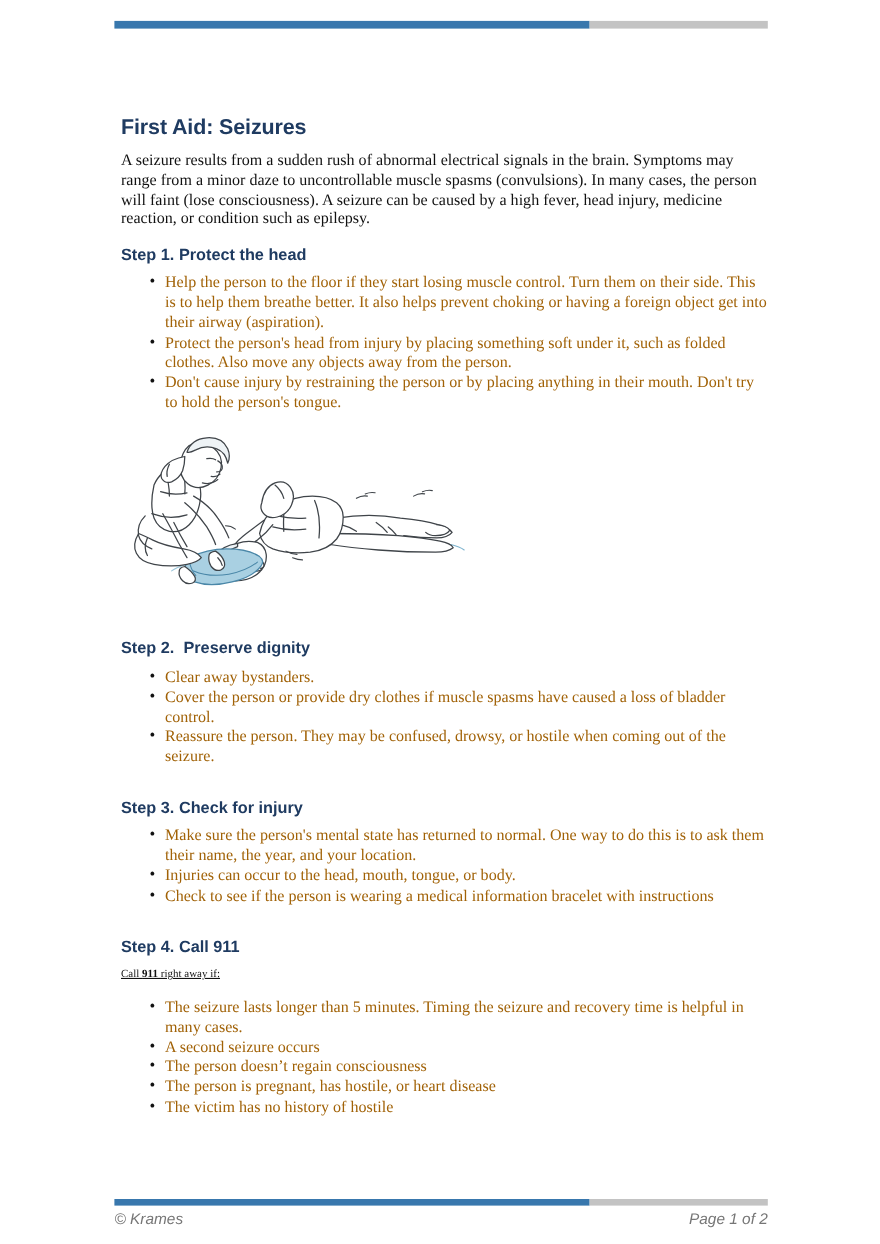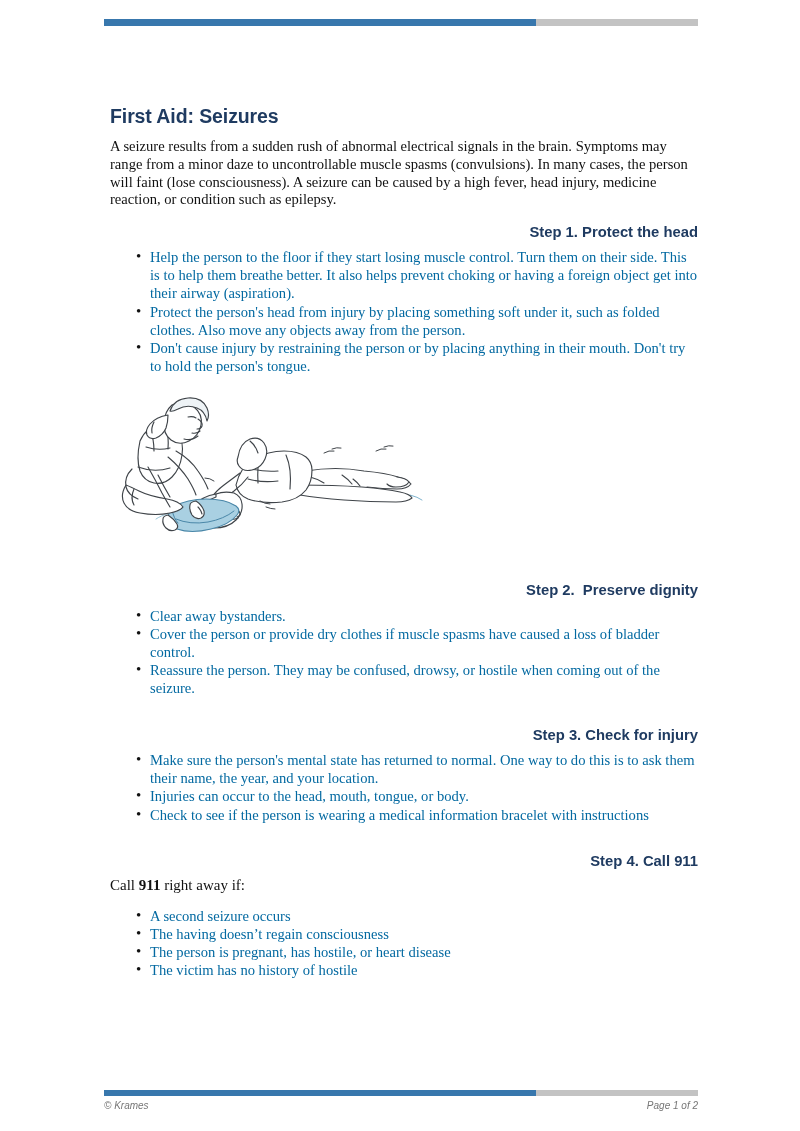--- a/index.html
+++ b/index.html
@@ -71,51 +71,51 @@
   }
 
   h2.step-heading {
     font-family: "Liberation Sans", "DejaVu Sans", sans-serif;
     font-size: 14.8px;
     font-weight: bold;
     color: #1f3b61;
     margin: 0 0 6px 0;
     line-height: 1.3;
     white-space: pre;
-    text-align: right;
   }
 
   ul.bullets {
     list-style: none;
     margin: 0;
     padding: 0;
   }
   ul.bullets li {
     position: relative;
     font-size: 14.6px;
     line-height: 18.2px;
     padding-left: 40px;
     margin: 0 0 0 0;
-    color: #0369a1;
+    color: #a16207;
   }
   ul.bullets li::before {
     content: "\2022";
     position: absolute;
     left: 26px;
     top: -1px;
     font-size: 15px;
     line-height: 18.2px;
     color: #111111;
   }
 
   p.calltext {
-    font-size: 15px;
+    font-size: 10px;
     line-height: 17.6px;
     margin: 0 0 12px 0;
     color: #111111;
+    text-decoration: underline;
   }
   p.calltext b { font-weight: bold; }
   .sec-gap-md { height: 28px; }
   .sec-gap-lg { height: 40px; }
 
   
   .illustration-wrap {
     margin: 14px 0 0 0;
     width: 320px;
     height: 152px;
@@ -126,21 +126,21 @@
   .footer {
     position: absolute;
     left: 104px;
     top: 1100px;
     width: 594px;
     display: flex;
     justify-content: space-between;
     align-items: center;
     font-family: "Liberation Sans", "DejaVu Sans", sans-serif;
     font-style: italic;
-    font-size: 10px;
+    font-size: 14px;
     color: #767676;
     gap: 12px;
   }
 </style>
 </head>
 <body>
 
 <div class="page">
 
   <div class="rule rule-top">
@@ -274,22 +274,23 @@
       <li>Make sure the person's mental state has returned to normal. One way to do this is to ask them their name, the year, and your location.</li>
       <li>Injuries can occur to the head, mouth, tongue, or body.</li>
       <li>Check to see if the person is wearing a medical information bracelet with instructions</li>
     </ul>
 
     <div class="sec-gap-md"></div>
 
     <h2 class="step-heading">Step 4. Call 911</h2>
     <p class="calltext"><span>Call </span><b>911</b><span> right away if:</span></p>
     <ul class="bullets">
+      <li>The seizure lasts longer than 5 minutes. Timing the seizure and recovery time is helpful in many cases.</li>
       <li>A second seizure occurs</li>
-      <li>The having doesn’t regain consciousness</li>
+      <li>The person doesn’t regain consciousness</li>
       <li>The person is pregnant, has hostile, or heart disease</li>
       <li>The victim has no history of hostile</li>
     </ul>
 
   </div>
 
   <div class="rule rule-bottom">
     <div class="seg-blue"></div>
     <div class="seg-gray"></div>
   </div>

